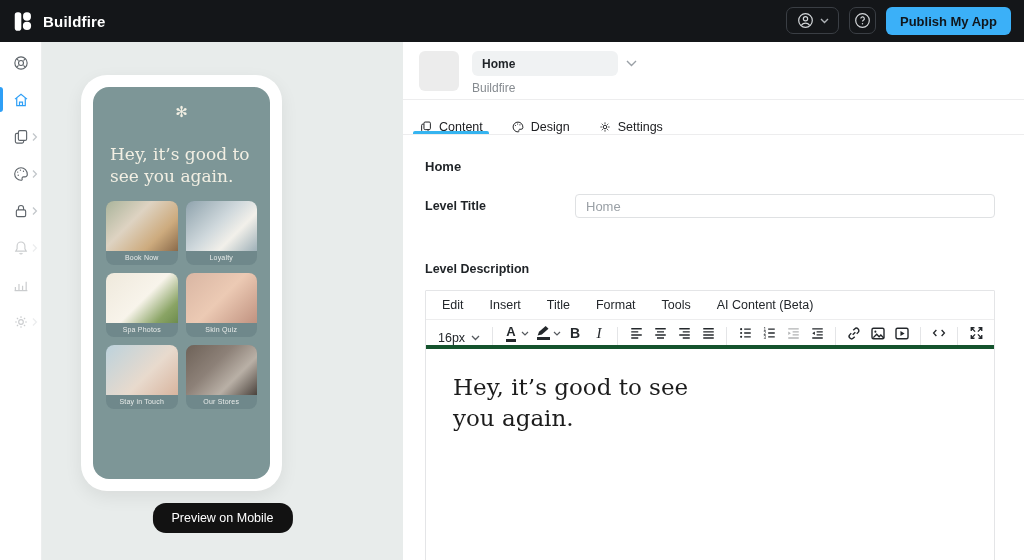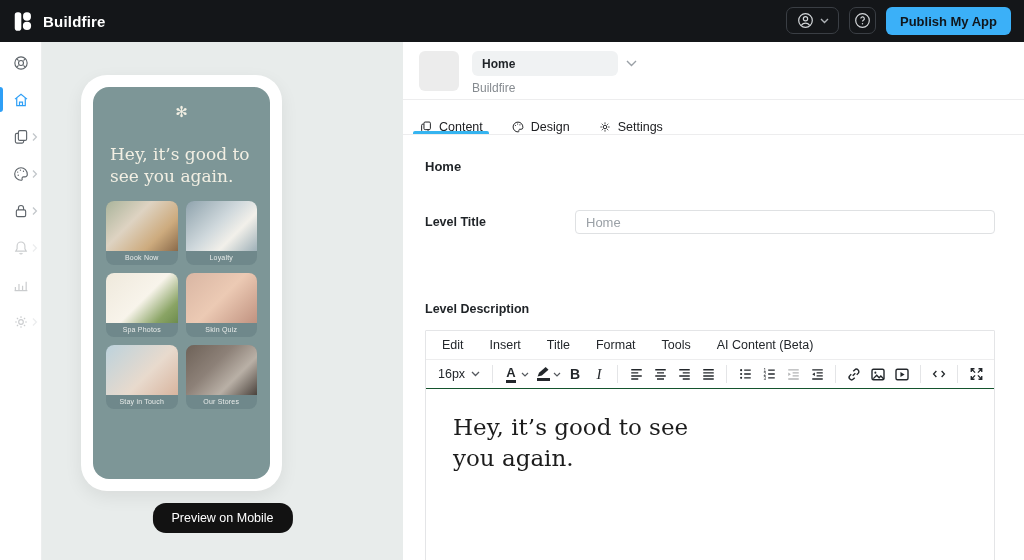--- a/index.html
+++ b/index.html
@@ -66,32 +66,32 @@
   .app-name { margin-top:5px; font-size:12px; color:#868b90; }
 
   .tabs { display:flex; gap:28px; padding:0 16px; height:35px; border-bottom:1px solid #ededee;align-items:flex-end; }
   .tab { display:flex; align-items:center; gap:6px; font-size:12.5px; color:#202124;
     position:relative; cursor:pointer; }
   .tab.active::after { content:""; position:absolute; left:-6px; right:-6px; bottom:0;
     height:3px; background:#35b4f0; border-radius:2px 2px 0 0; }
 
   .form { padding-left:22px; padding-right:29px; }
   .form-heading { margin-top:24px; font-size:13px; font-weight:700; color:#1f2327; }
-  .field-row { display:flex; align-items:center; margin-top:36px; }
+  .field-row { display:flex; align-items:center; margin-top:20px; }
   .field-label { width:150px; flex:none; font-size:12.5px; font-weight:600; color:#1f2327; }
   .text-input { flex:1; height:24px; border:1px solid #dfe1e3; border-radius:4px;
     padding:0 10px; font-size:13px; color:#9aa0a6; font-family:inherit; outline:none; }
-  .desc-label { margin-top:68px; font-size:12.5px; font-weight:600; color:#1f2327; }
+  .desc-label { margin-top:44px; font-size:12.5px; font-weight:600; color:#1f2327; }
 
   
   .editor { margin-top:14px; border:1px solid #e4e5e7; border-radius:1px; }
   .menubar { display:flex; padding:4px 8px; gap:10px; border-bottom:1px solid #ededee; }
   .menu-item { font-size:12.5px; color:#23272b; padding:3px 8px; border-radius:3px; cursor:pointer; }
-  .toolbar { display:flex; align-items:center; height:29px; padding:0 6px;
-    border-bottom:1px solid #14532d; color:#24282c; }
+  .toolbar { display:flex; align-items:flex-end; height:29px; padding:0 6px;
+    border-bottom:4px solid #14532d; color:#24282c; }
   .sep { width:1px; height:18px; background:#e4e5e7; margin:0 6px; flex:none; }
   .fs-select { display:flex; align-items:center; justify-content:space-between; width:88px;
     padding:0 6px; font-size:12.5px; color:#23272b; cursor:pointer; }
   .t-btn { width:24px; height:24px; display:flex; align-items:center; justify-content:center;
     cursor:pointer; border-radius:3px; flex:none; }
   .t-combo { display:flex; align-items:center; cursor:pointer; }
   .t-combo .caret { margin:0 2px 0 -2px; color:#55595e; }
   .glyph-b { font-weight:800; font-size:14px; }
   .glyph-i { font-family:"Liberation Serif",serif; font-style:italic; font-size:15px; }
   .color-a { font-size:13px; font-weight:700; line-height:1; border-bottom:3px solid #24282c;

